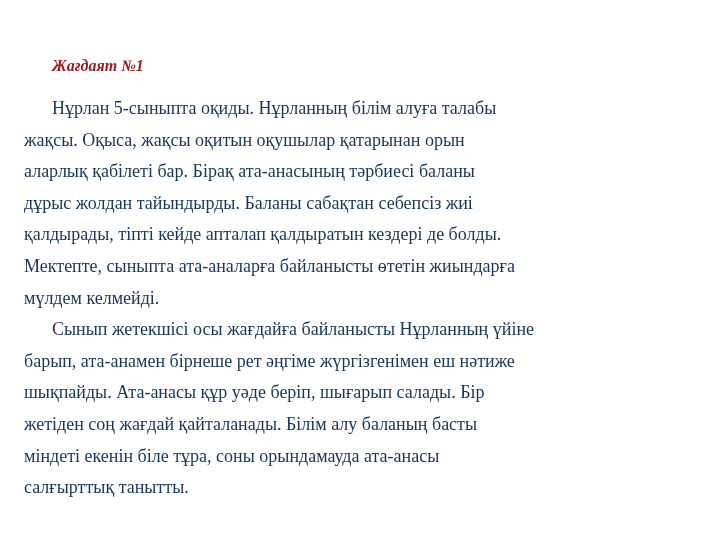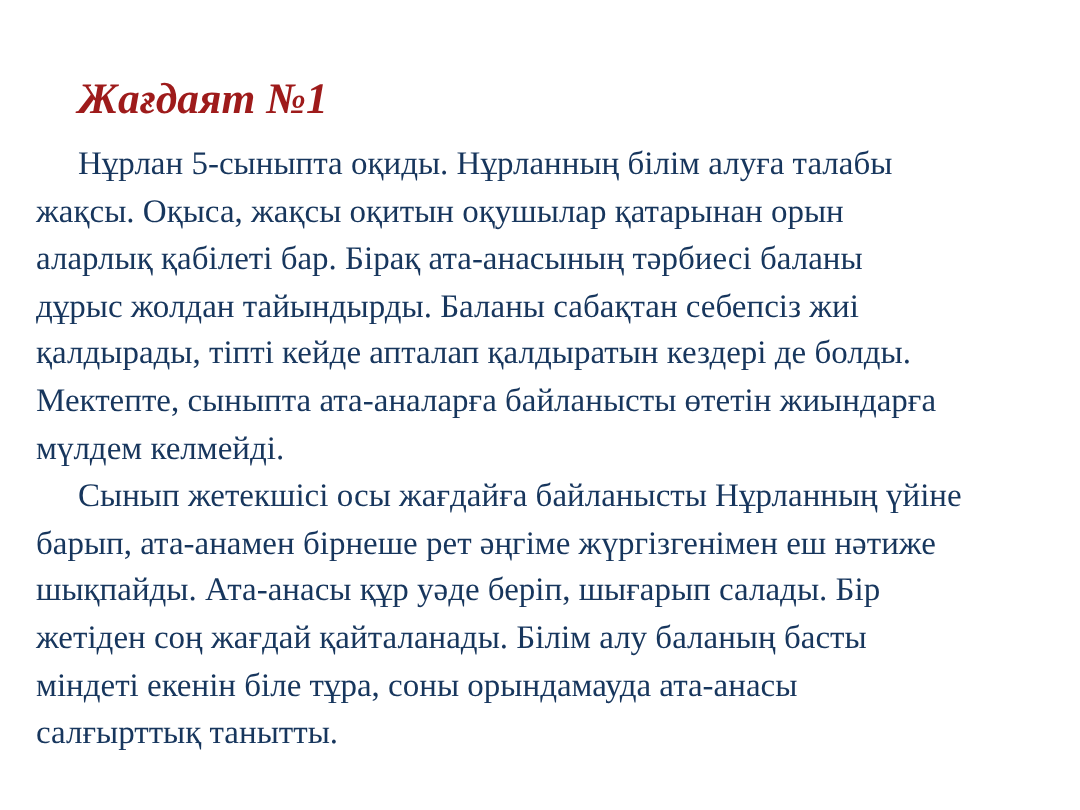--- a/index.html
+++ b/index.html
@@ -12,29 +12,29 @@
     width: 720px;
     height: 540px;
     box-sizing: border-box;
     background: #ffffff;
     padding: 51px 6px 0 24px;
     overflow: hidden;
     font-family: "Liberation Serif", "DejaVu Serif", serif;
   }
   .title {
     margin: 0 0 12px 28px;
-    font-size: 29px;
+    font-size: 16px;
     line-height: 30px;
     font-weight: bold;
     font-style: italic;
     color: #9e1b1b;
   }
   .para {
     margin: 0;
-    font-size: 22px;
+    font-size: 18px;
     line-height: 31.6px;
     color: #17365d;
     white-space: pre-line;
     text-indent: 28px;
     font-weight: normal;
   }
 </style>
 </head>
 <body>
 

